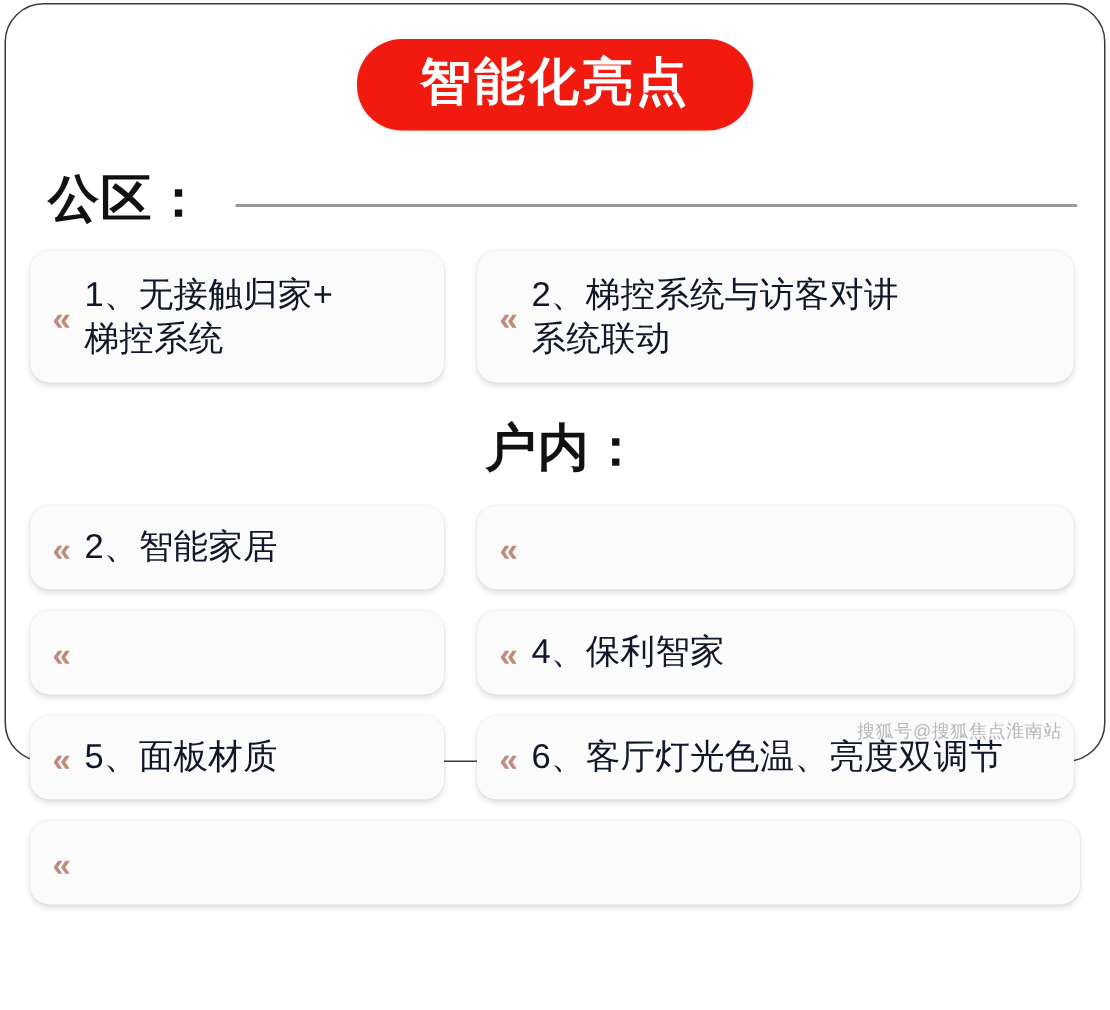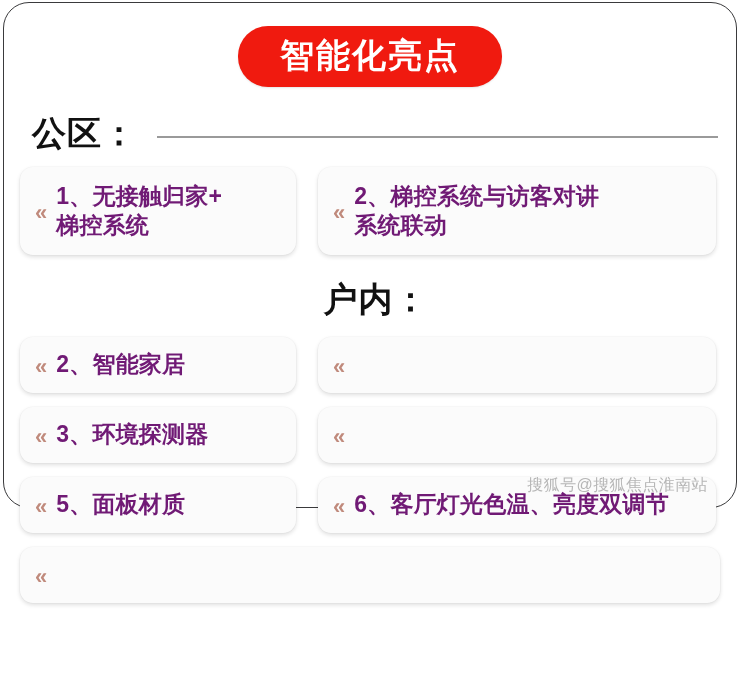--- a/index.html
+++ b/index.html
@@ -131,36 +131,36 @@
     font-weight: bold;
     line-height: 1;
     margin-right: 10px;
     flex: 0 0 auto;
     position: relative;
     top: 2px;
     letter-spacing: -1px;
   }
   .card-text {
     font-size: 23px;
-    font-weight: bold;
-    color: #701a75;
+    font-weight: normal;
+    color: #0f172a;
     line-height: 1.25;
     letter-spacing: 0.2px;
   }
   .card.tall .card-text {
     font-size: 23px;
     line-height: 1.28;
   }
 
   
   .watermark {
     position: absolute;
     right: 32px;
     bottom: 14px;
-    font-size: 16px;
+    font-size: 12px;
     color: #b6b6b6;
     letter-spacing: 0.4px;
     white-space: nowrap;
   }
 </style>
 </head>
 <body>
 
 <div id="page">
   <div id="page-frame"></div>
@@ -198,24 +198,24 @@
       <div class="card half short">
         <span class="chev">«</span>
         <span class="card-text">2、智能家居</span>
       </div>
       <div class="card half-wide short">
         <span class="chev">«</span>
       </div>
 
       <div class="card half short">
         <span class="chev">«</span>
-        <span class="card-text">3、环境探测器</span>
       </div>
       <div class="card half-wide short">
         <span class="chev">«</span>
+        <span class="card-text">4、保利智家</span>
       </div>
 
       <div class="card half short">
         <span class="chev">«</span>
         <span class="card-text">5、面板材质</span>
       </div>
       <div class="card half-wide short">
         <span class="chev">«</span>
         <span class="card-text">6、客厅灯光色温、亮度双调节</span>
       </div>

